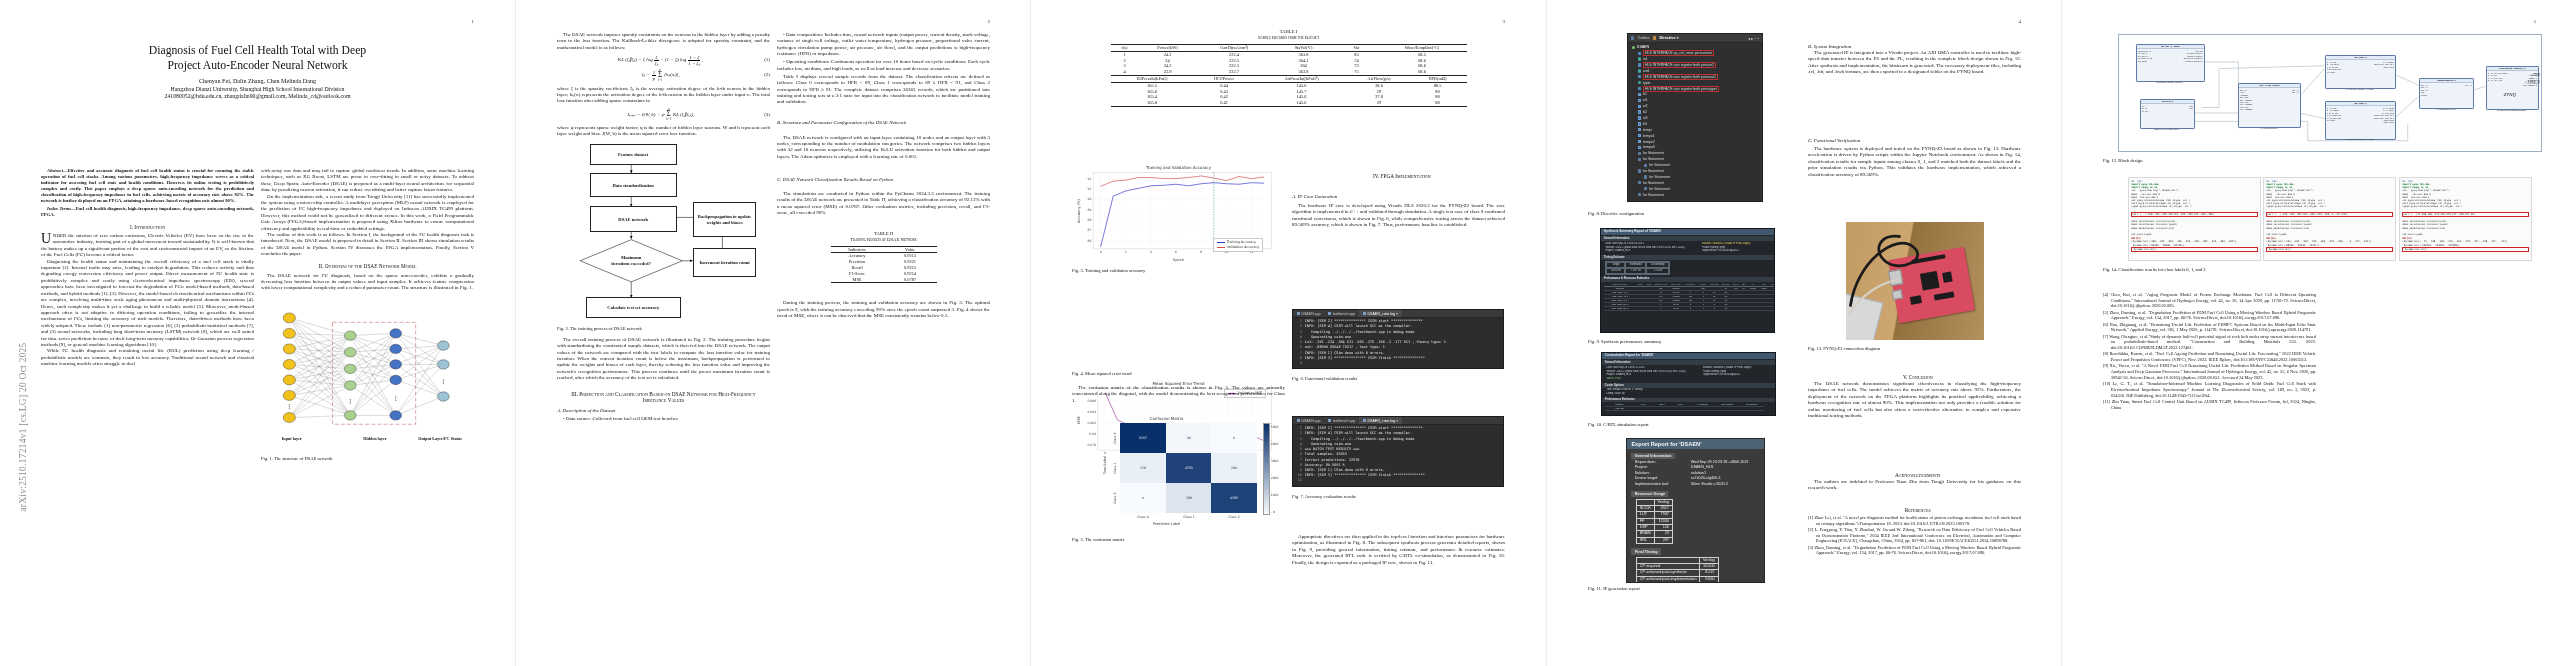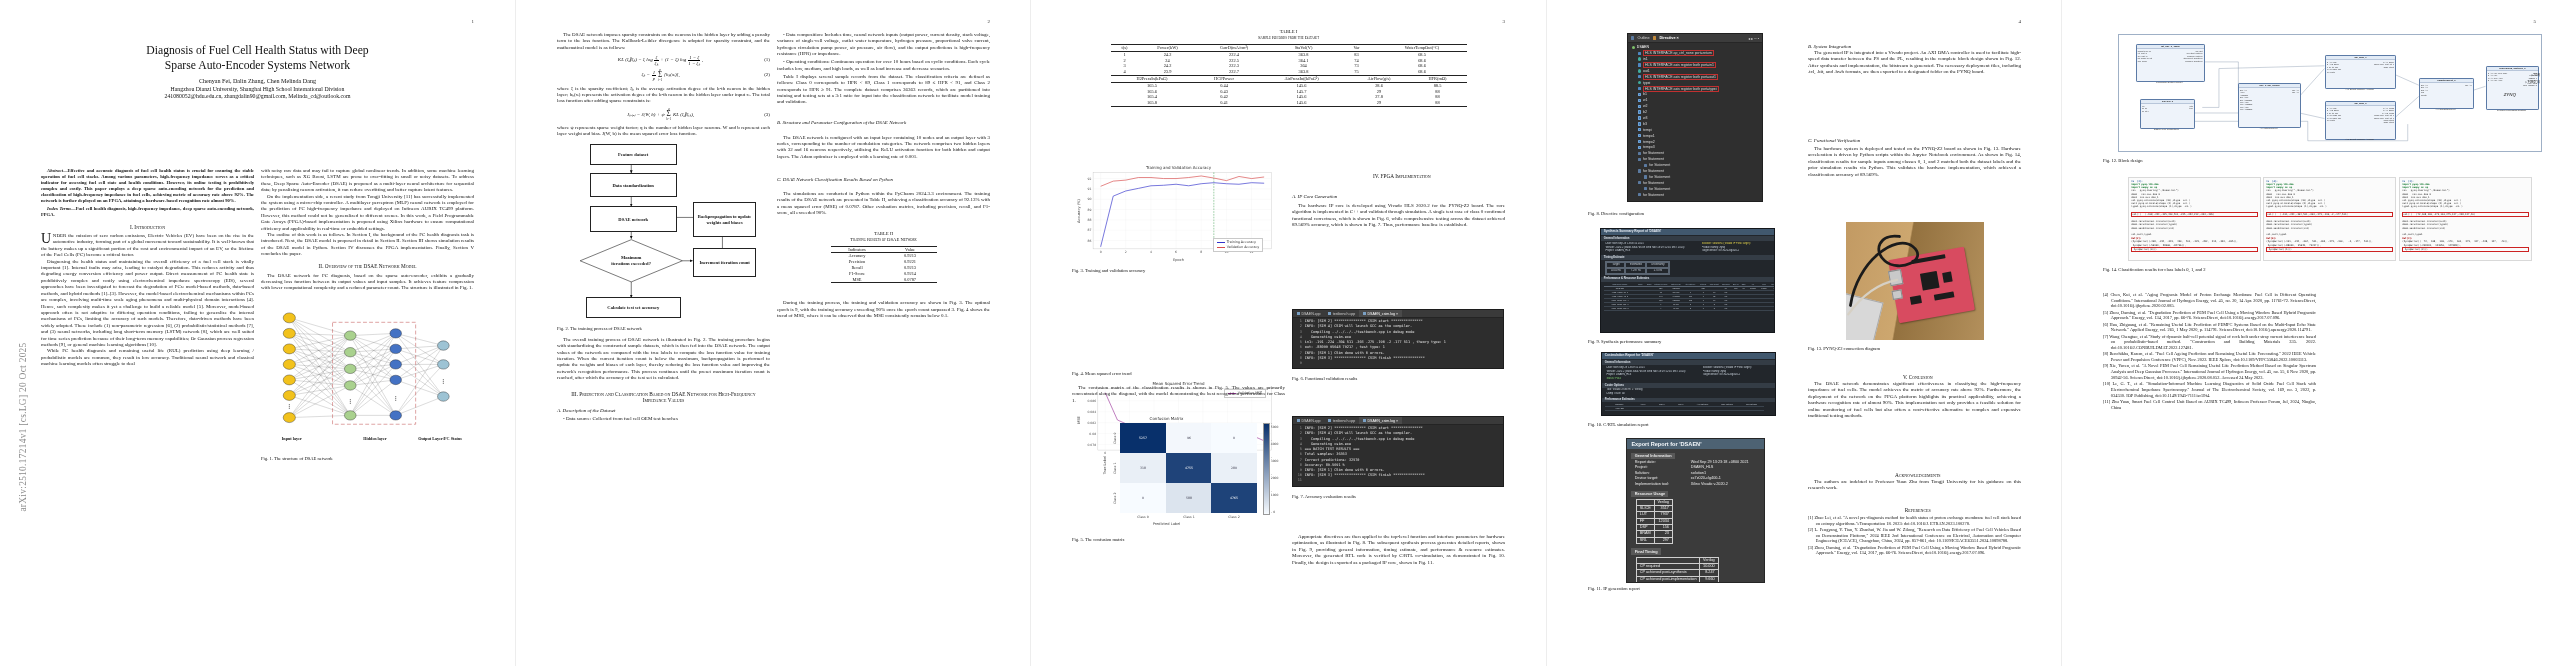--- a/index.html
+++ b/index.html
@@ -137,21 +137,21 @@
   .conn{position:absolute;background:#c9c9c9;border:0.6px solid #8b8b8b;}
   .laptop{position:absolute;left:-12%;bottom:-6%;width:34%;height:42%;background:#d8d8d8;transform:rotate(14deg);border:0.6px solid #aaa;}
 </style>
 </head>
 <body>
 
 <div class="page" id="pg1">
   <div class="pageno">1</div>
   <div class="arxiv">arXiv:2510.17214v1  [cs.LG]  20 Oct 2025</div>
   <div class="abs" style="left:41px;right:41px;top:44px;text-align:center">
-    <div class="ptitle"><span>Diagnosis of Fuel Cell Health Status with Deep</span><br><span>Sparse Auto-Encoder Systems Network</span></div>
+    <div class="ptitle"><span>Diagnosis of Fuel Cell Health Total with Deep</span><br><span>Project Auto-Encoder Neural Network</span></div>
     <div class="pauthors">Chenyan Fei, Dalin Zhang, Chen Melinda Dang</div>
     <div class="paffil">Hangzhou Dianzi University, Shanghai High School International Division</div>
     <div class="pemails">241080052@hdu.edu.cn, zhangdalin90@gmail.com, Melinda_cd@outlook.com</div>
   </div>
   <div class="col" style="left:41px;top:168px;height:481px">
     <p class="para abstract"><span class="lead">Abstract</span><span>—Effective and accurate diagnosis of fuel cell health status is crucial for ensuring the stable operation of fuel cell stacks. Among various parameters, high-frequency impedance serves as a critical indicator for assessing fuel cell state and health conditions. However, its online testing is prohibitively complex and costly. This paper employs a deep sparse auto-encoding network for the prediction and classification of high-frequency impedance in fuel cells, achieving metric of accuracy rate above 92%. The network is further deployed on an FPGA, attaining a hardware-based recognition rate almost 90%.</span></p>
     <p class="para abstract" style="margin-top:2.8px"><span class="lead">Index Terms</span><span>—Fuel cell health diagnosis, high-frequency impedance, deep sparse auto-encoding network, FPGA.</span></p>
     <div class="sechead">I. Introduction</div>
     <p class="para noind"><span class="dropcap">U</span><span>NDER the mission of zero carbon emissions, Electric Vehicles (EV) have been on the rise in the automotive industry, forming part of a global movement toward sustainability. It is well-known that the battery makes up a significant portion of the cost and environmental impact of an EV, so the lifetime of the Fuel Cells (FC) become a critical factor.</span></p>
     <p class="para">Diagnosing the health status and maintaining the overall efficiency of a fuel cell stack is vitally important [1]. Internal faults may arise, leading to catalyst degradation. This reduces activity and thus degrading energy conversion efficiency and power output. Direct measurement of FC health state is prohibitively complex and costly using electrochemical impedance spectroscopy (EIS), several approaches have been investigated to forecast the degradation of FCs: model-based methods, data-based methods, and hybrid methods [1]–[3]. However, the model-based electrochemical mechanisms within FCs are complex, involving multi-time scale aging phenomena and multi-physical domain interactions [4]. Hence, such complexity makes it yet a challenge to build a reliable model [5]. Moreover, model-based approach often is not adaptive to differing operation conditions, failing to generalize the internal mechanisms of FCs, limiting the accuracy of such models. Therefore, data-driven methods have been widely adopted. These include (1) non-parametric regression [6], (2) probabilistic/statistical methods [7], and (3) neural networks, including long short-term memory (LSTM) network [8], which are well suited for time series prediction because of their long-term memory capabilities; Or Gaussian process regression methods [9], or general machine learning algorithms [10].</p>

